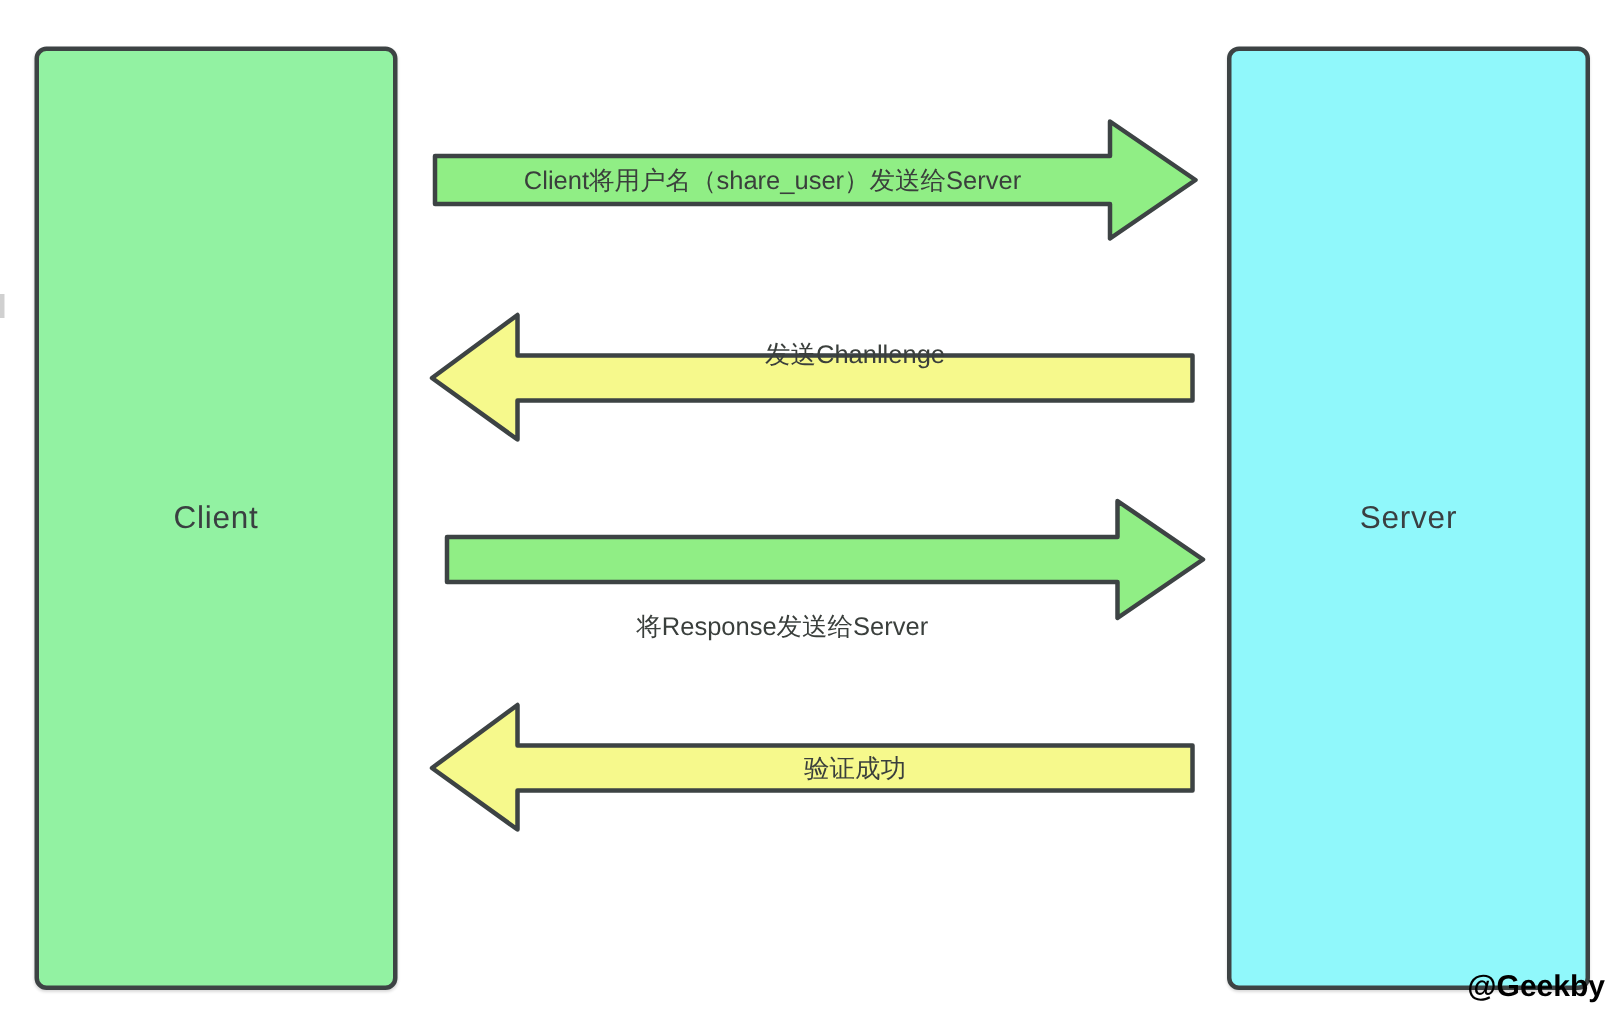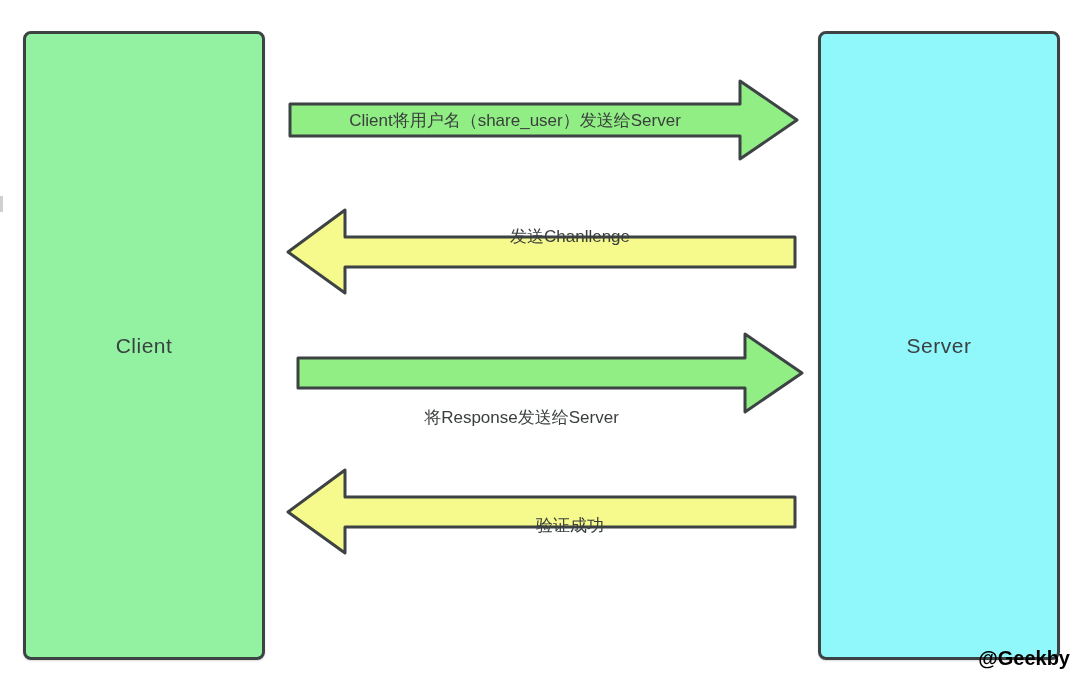--- a/index.html
+++ b/index.html
@@ -50,21 +50,21 @@
     color: #3a3f3c;
     white-space: nowrap;
   }
   .arrow-1 { left: 286px; top: 78px; }
   .arrow-1 .arrow-label { left: 4px; top: 26px; width: 450px; height: 32px; }
   .arrow-2 { left: 286px; top: 208px; }
   .arrow-2 .arrow-label { left: 59px; top: 13px; width: 450px; height: 30px; }
   .arrow-3 { left: 294px; top: 330px; }
   .arrow-3 .arrow-label { left: 4px; top: 28px; width: 447px; height: 30px; margin-top: 44px; }
   .arrow-4 { left: 286px; top: 468px; }
-  .arrow-4 .arrow-label { left: 59px; top: 42px; width: 450px; height: 30px; }
+  .arrow-4 .arrow-label { left: 59px; top: 29px; width: 450px; height: 30px; }
 
   .watermark {
     position: absolute;
     right: 12px;
     bottom: 6px;
     font-size: 20px;
     font-weight: 600;
     color: #000000;
   }
   .edge-artifact {

